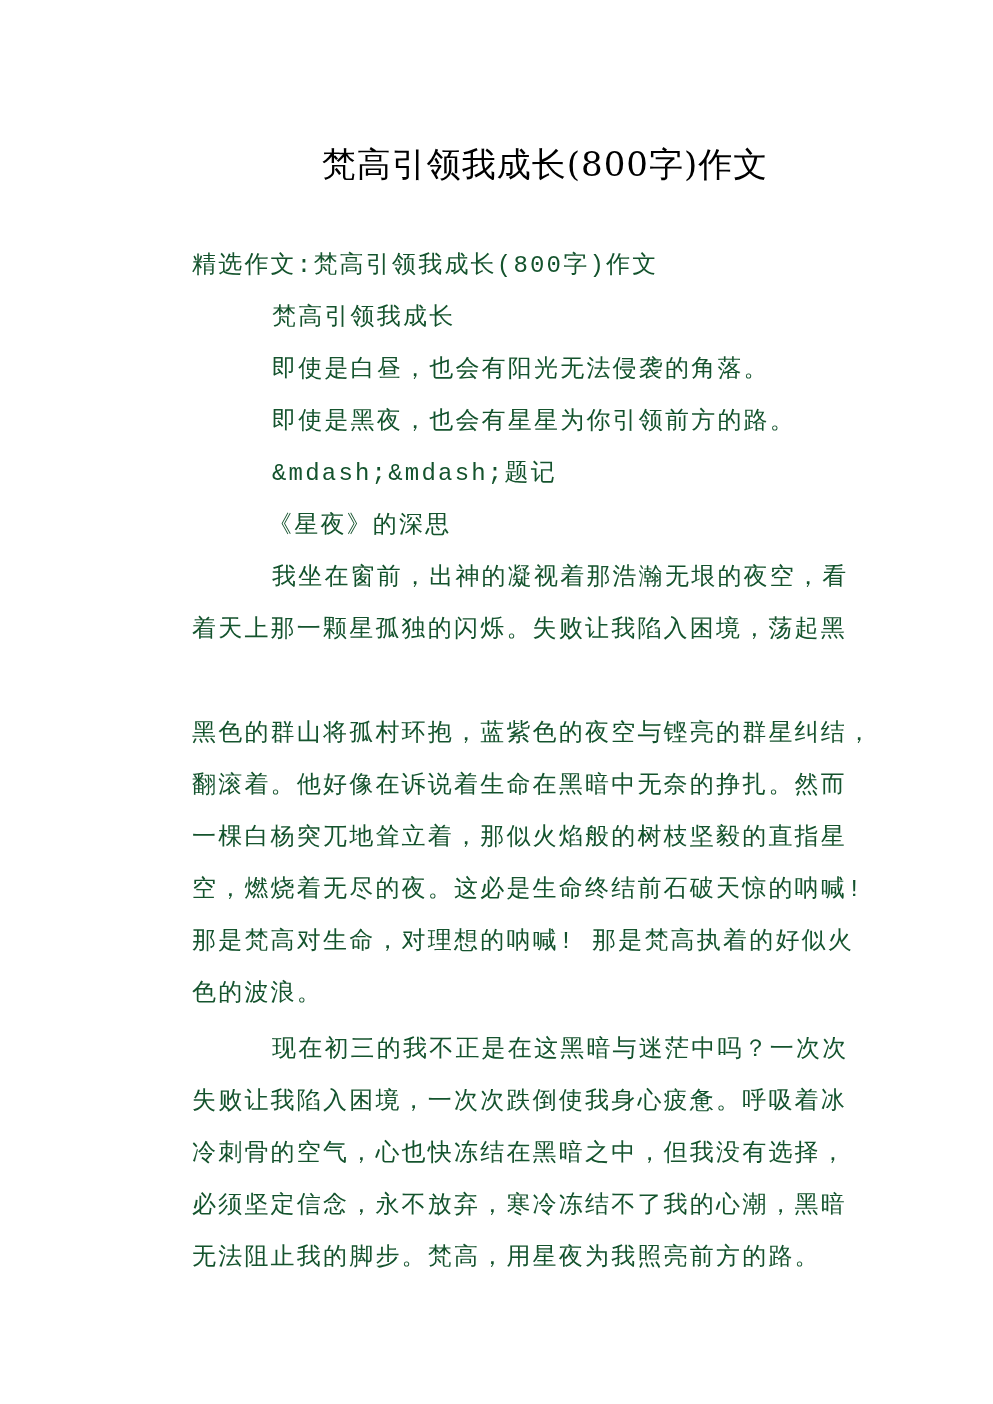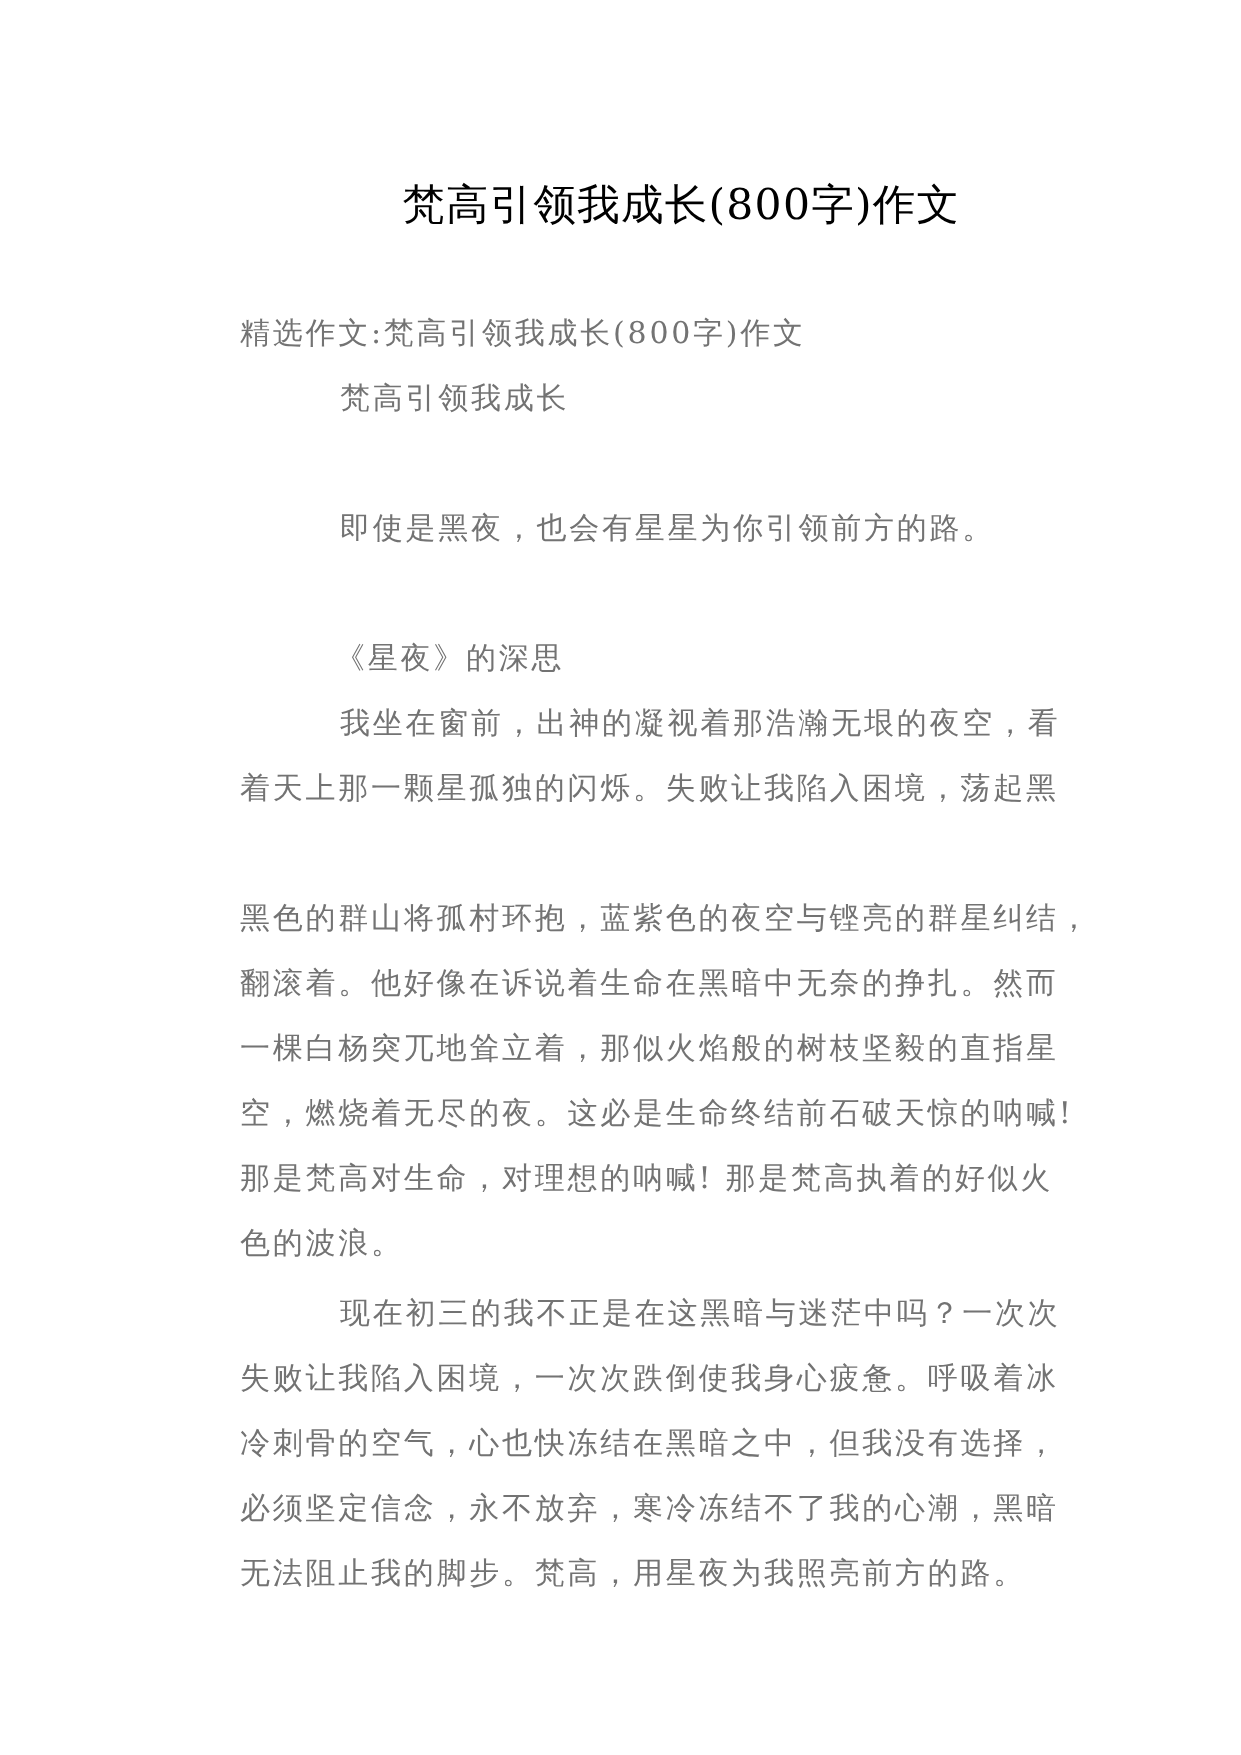--- a/index.html
+++ b/index.html
@@ -36,37 +36,40 @@
       font-family: "DejaVu Serif", "Liberation Serif", serif;
       color: #000;
     }
     .line {
       position: absolute;
       left: 152px;
       font-size: 24px;
       line-height: 36px;
       white-space: nowrap;
       letter-spacing: 2.2px;
-      color: #737373;
+      color: #14532d;
       margin: 0;
+      font-family: Liberation Mono, monospace;
     }
     .indent { left: 232px; }
   </style>
 </head>
 <body>
 
 <div class="page">
 
   <h1 class="title">梵高引领我成长(800字)作文</h1>
 
   <p class="line" style="top:232px;">精选作文:梵高引领我成长(800字)作文</p>
 
   <p class="line indent" style="top:284px;">梵高引领我成长</p>
 
+  <p class="line indent" style="top:336px;">即使是白昼，也会有阳光无法侵袭的角落。</p>
   <p class="line indent" style="top:388px;">即使是黑夜，也会有星星为你引领前方的路。</p>
+  <p class="line indent" style="top:440px;">&amp;mdash;&amp;mdash;题记</p>
 
   <p class="line" style="top:492px; left:228px;">《星夜》的深思</p>
 
   <p class="line indent" style="top:544px;">我坐在窗前，出神的凝视着那浩瀚无垠的夜空，看</p>
   <p class="line" style="top:596px;">着天上那一颗星孤独的闪烁。失败让我陷入困境，荡起黑</p>
   <p class="line" style="top:700px;">黑色的群山将孤村环抱，蓝紫色的夜空与铿亮的群星纠结，</p>
   <p class="line" style="top:752px;">翻滚着。他好像在诉说着生命在黑暗中无奈的挣扎。然而</p>
   <p class="line" style="top:804px;">一棵白杨突兀地耸立着，那似火焰般的树枝坚毅的直指星</p>
   <p class="line" style="top:856px;">空，燃烧着无尽的夜。这必是生命终结前石破天惊的呐喊!</p>
   <p class="line" style="top:908px;">那是梵高对生命，对理想的呐喊! 那是梵高执着的好似火</p>

